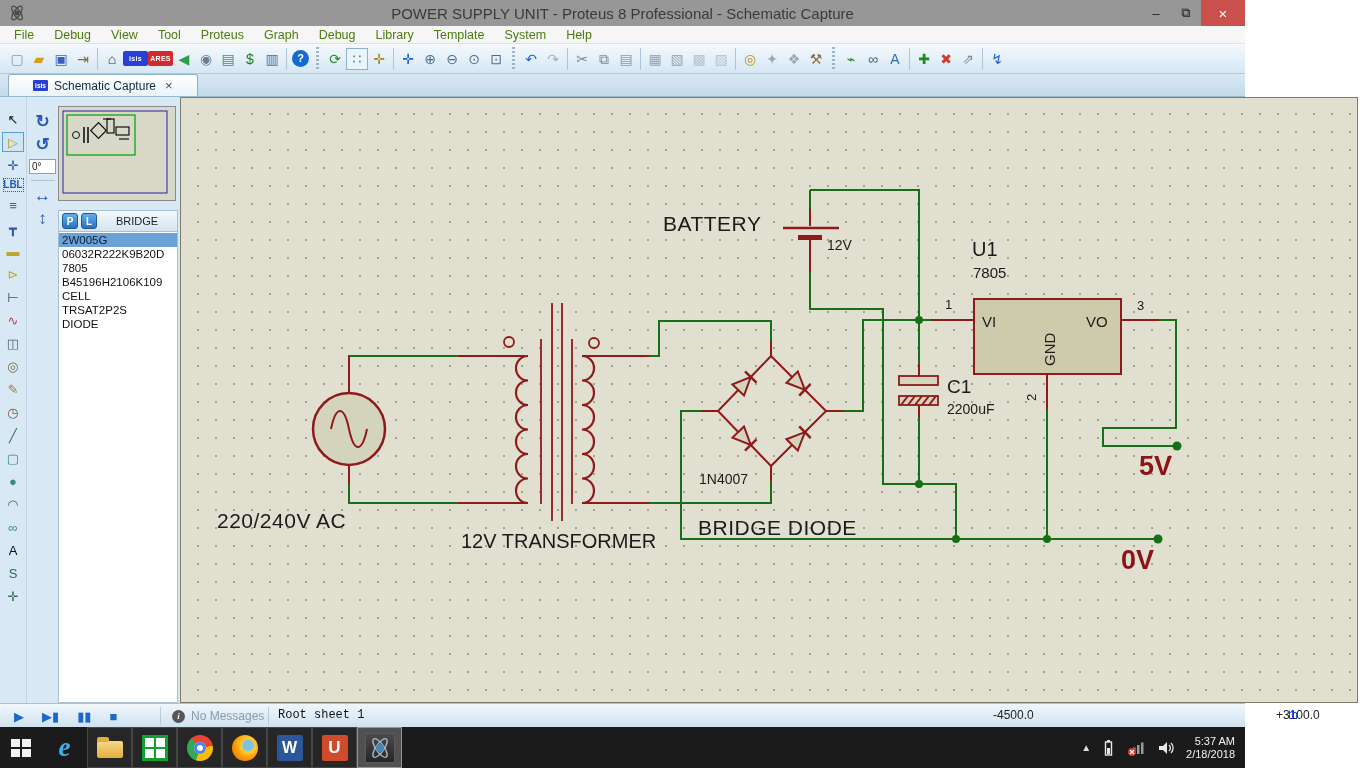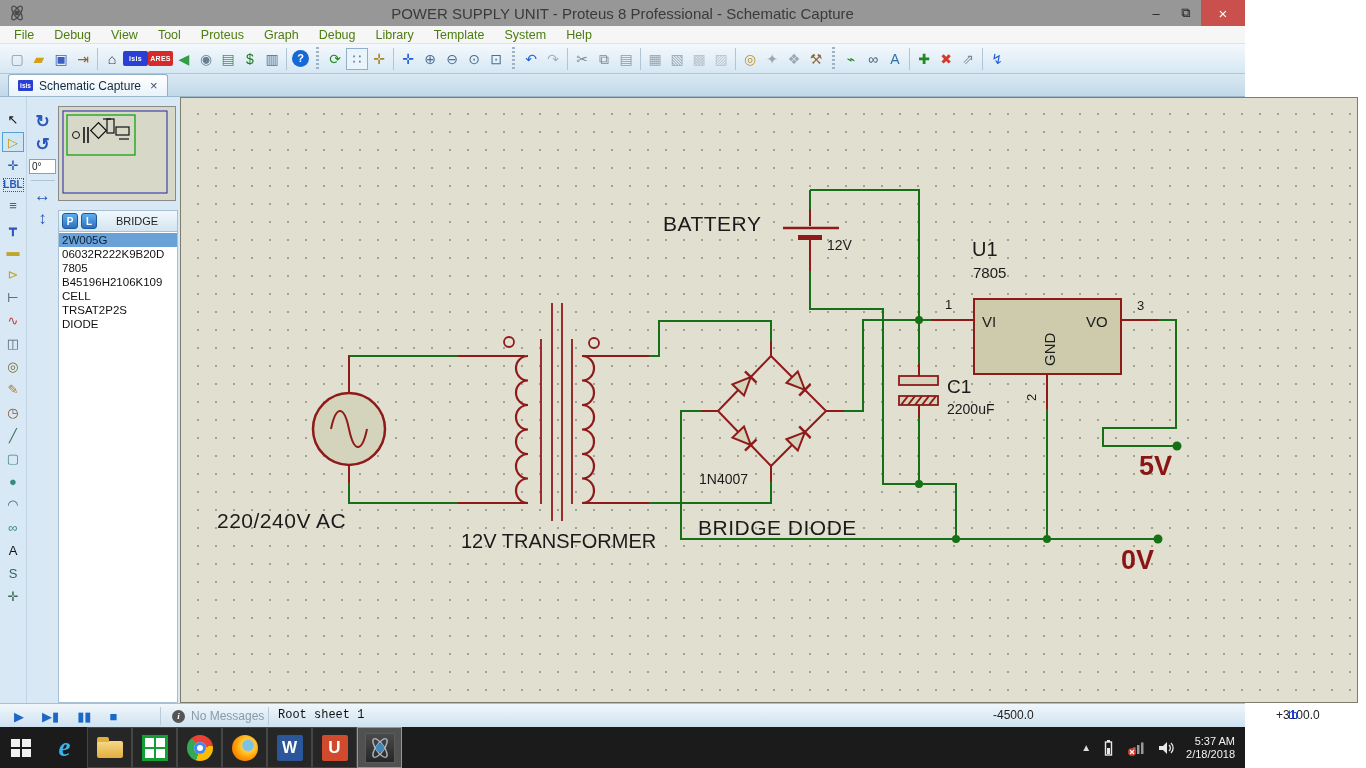--- a/index.html
+++ b/index.html
@@ -22,21 +22,21 @@
   .toolbar { height:30px; background:linear-gradient(#f4f9fd,#d6e7f3); border-bottom:1px solid #b2c8da; display:flex; align-items:center; padding-left:6px; flex:0 0 auto; }
   .tb-icon { width:22px; height:22px; display:flex; align-items:center; justify-content:center; font-size:14px; line-height:1; flex:0 0 auto; }
   .tb-icon.chip { width:25px; height:15px; font-size:7px; font-weight:bold; color:#fff; border-radius:2px; letter-spacing:0.3px; }
   .tb-icon.round { width:17px; height:17px; border-radius:50%; color:#fff; font-size:11px; font-weight:bold; margin:0 2px; }
   .tb-icon.boxed { border:1px solid #8fb0c8; background:#eaf4fb; }
   .tb-sep { width:1px; height:22px; background:#b0c5d6; margin:0 3px; flex:0 0 auto; }
   .tb-grip { width:3px; height:24px; margin:0 5px; background:repeating-linear-gradient(180deg,#9db4c6 0 2px,transparent 2px 4px); flex:0 0 auto; }
 
   
   .tabbar { height:23px; background:linear-gradient(#d9e9f3,#c2d9e9); border-bottom:1px solid #9ab8cc; display:flex; align-items:flex-end; padding-left:8px; flex:0 0 auto; }
-  .tab { height:22px; background:linear-gradient(#ffffff,#e9f3fa); border:1px solid #8fb0c8; border-bottom:none; border-radius:3px 3px 0 0; display:flex; align-items:center; padding:0 9px; gap:6px; }
+  .tab { height:22px; background:linear-gradient(#ffffff,#e9f3fa); border:1px solid #8fb0c8; border-bottom:none; border-radius:3px 3px 0 0; display:flex; align-items:center; padding:0 24px; gap:6px; }
   .tab-isis-ico { width:15px; height:11px; background:#2a3fd4; color:#fff; font-size:6.5px; font-weight:bold; display:flex; align-items:center; justify-content:center; border-radius:1px; }
   .tab-label { font-size:12px; color:#102a40; }
   .tab-close { color:#35506a; font-size:13px; margin-left:3px; }
 
   
   .main { flex:1 1 auto; display:flex; min-height:0; }
   .toolstrip { width:27px; border-right:1px solid #c2d4e4; display:flex; flex-direction:column; align-items:center; padding-top:12px; gap:3px; flex:0 0 auto; }
   .ts-icon { width:22px; height:20px; display:flex; align-items:center; justify-content:center; font-size:13px; line-height:1; }
   .ts-icon.active { background:#cfe6f6; border:1px solid #5a9fd4; }
   .ts-icon.lbl { font-size:10px; border:1px dotted #2a58b8; height:14px; width:21px; font-weight:bold; }

